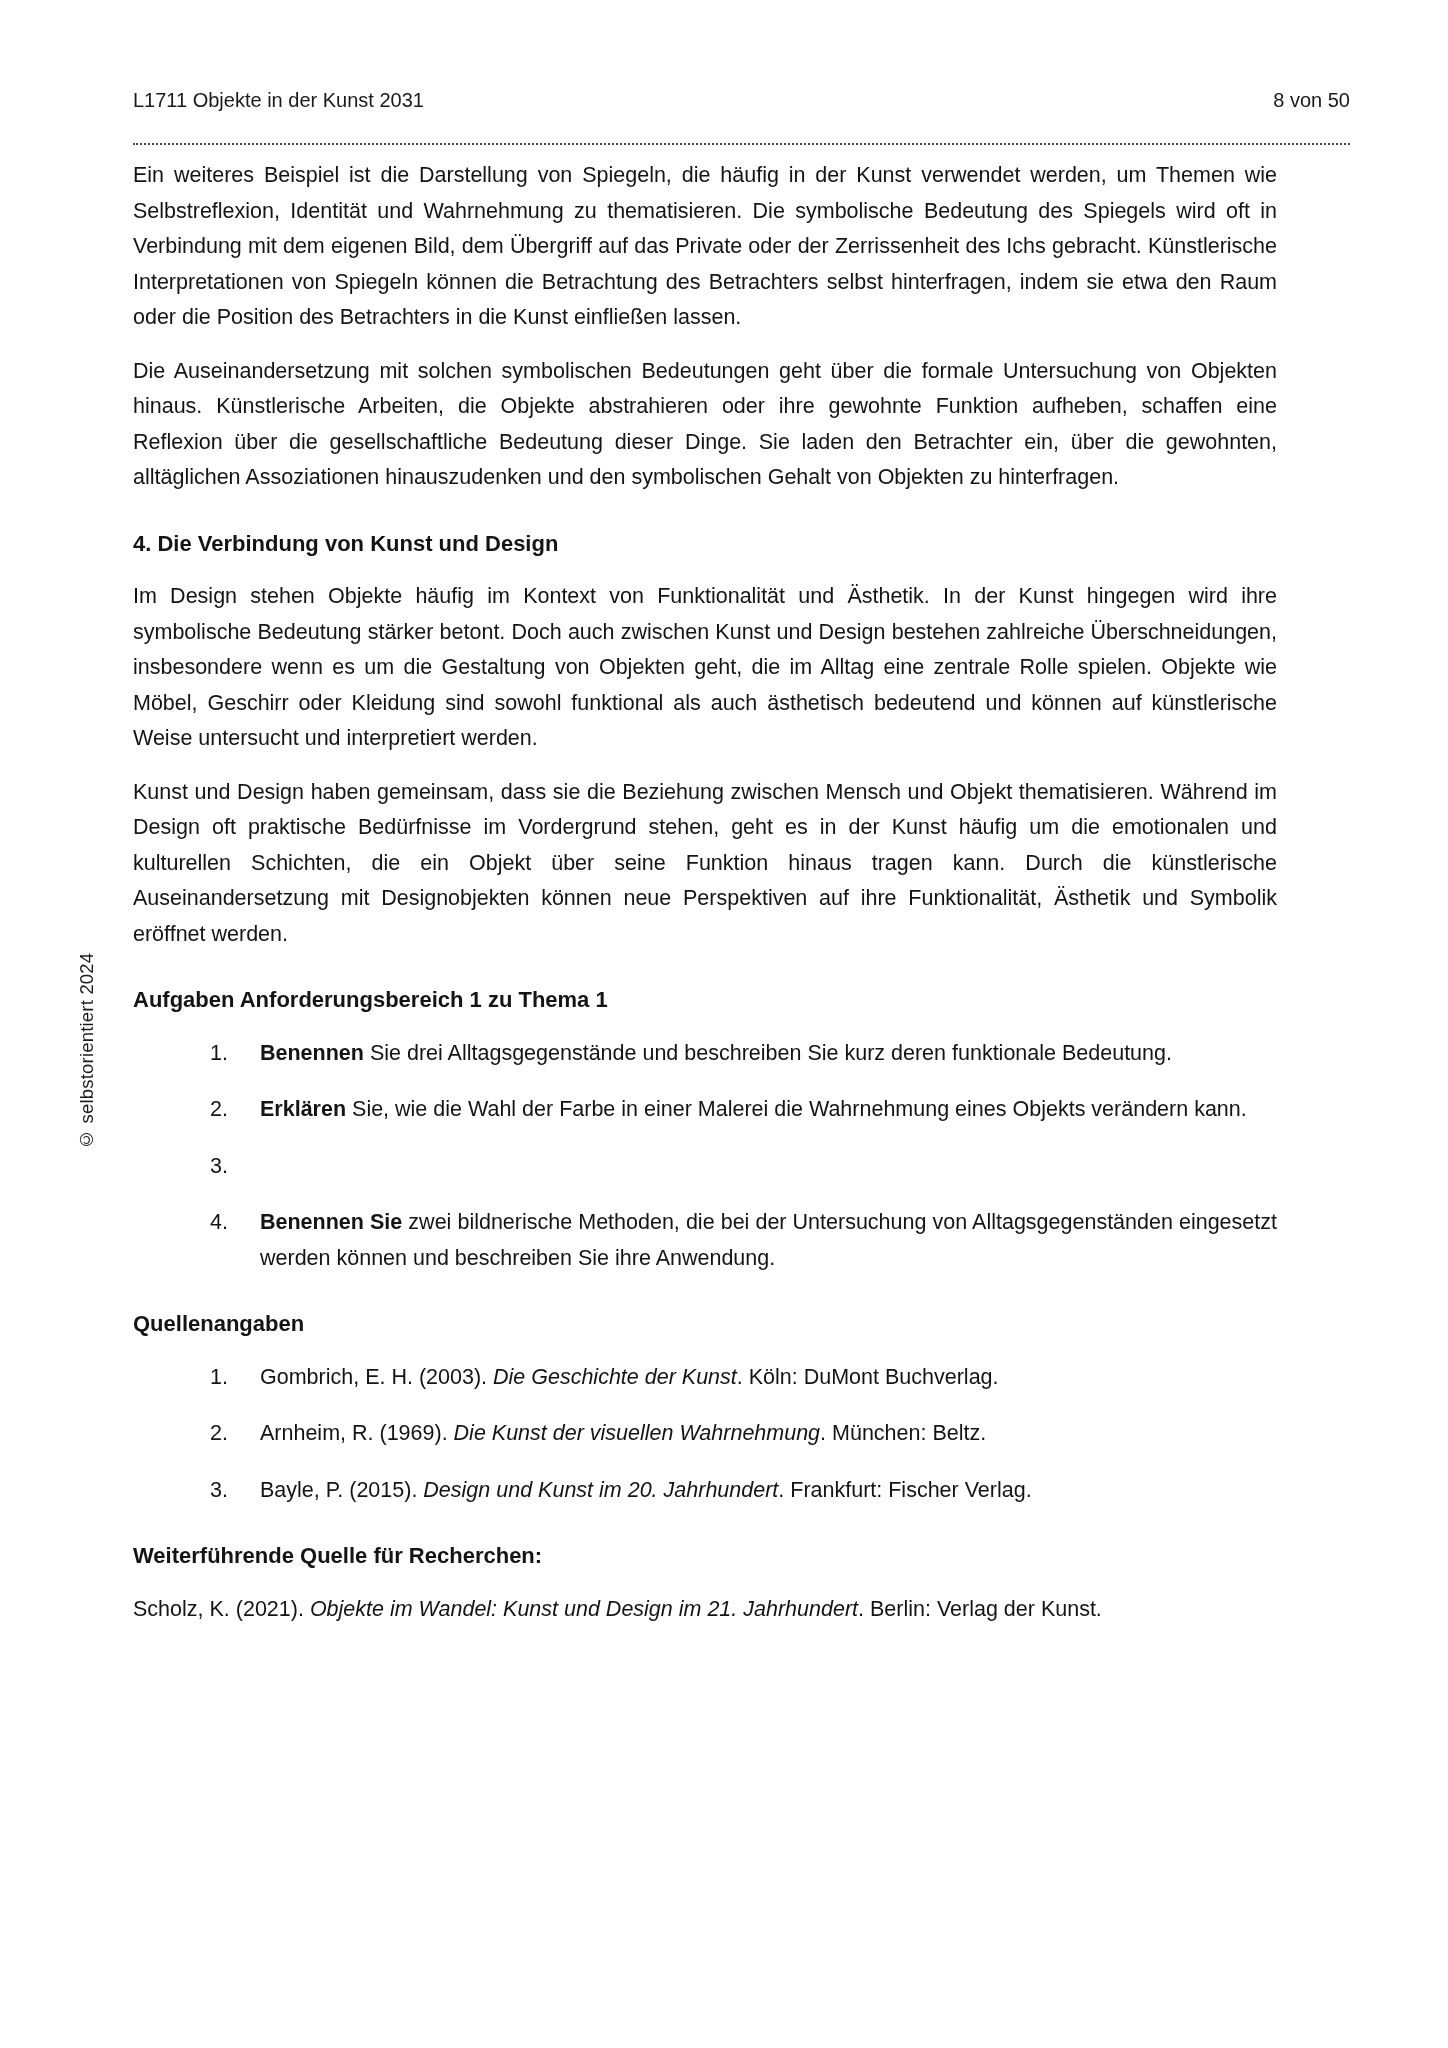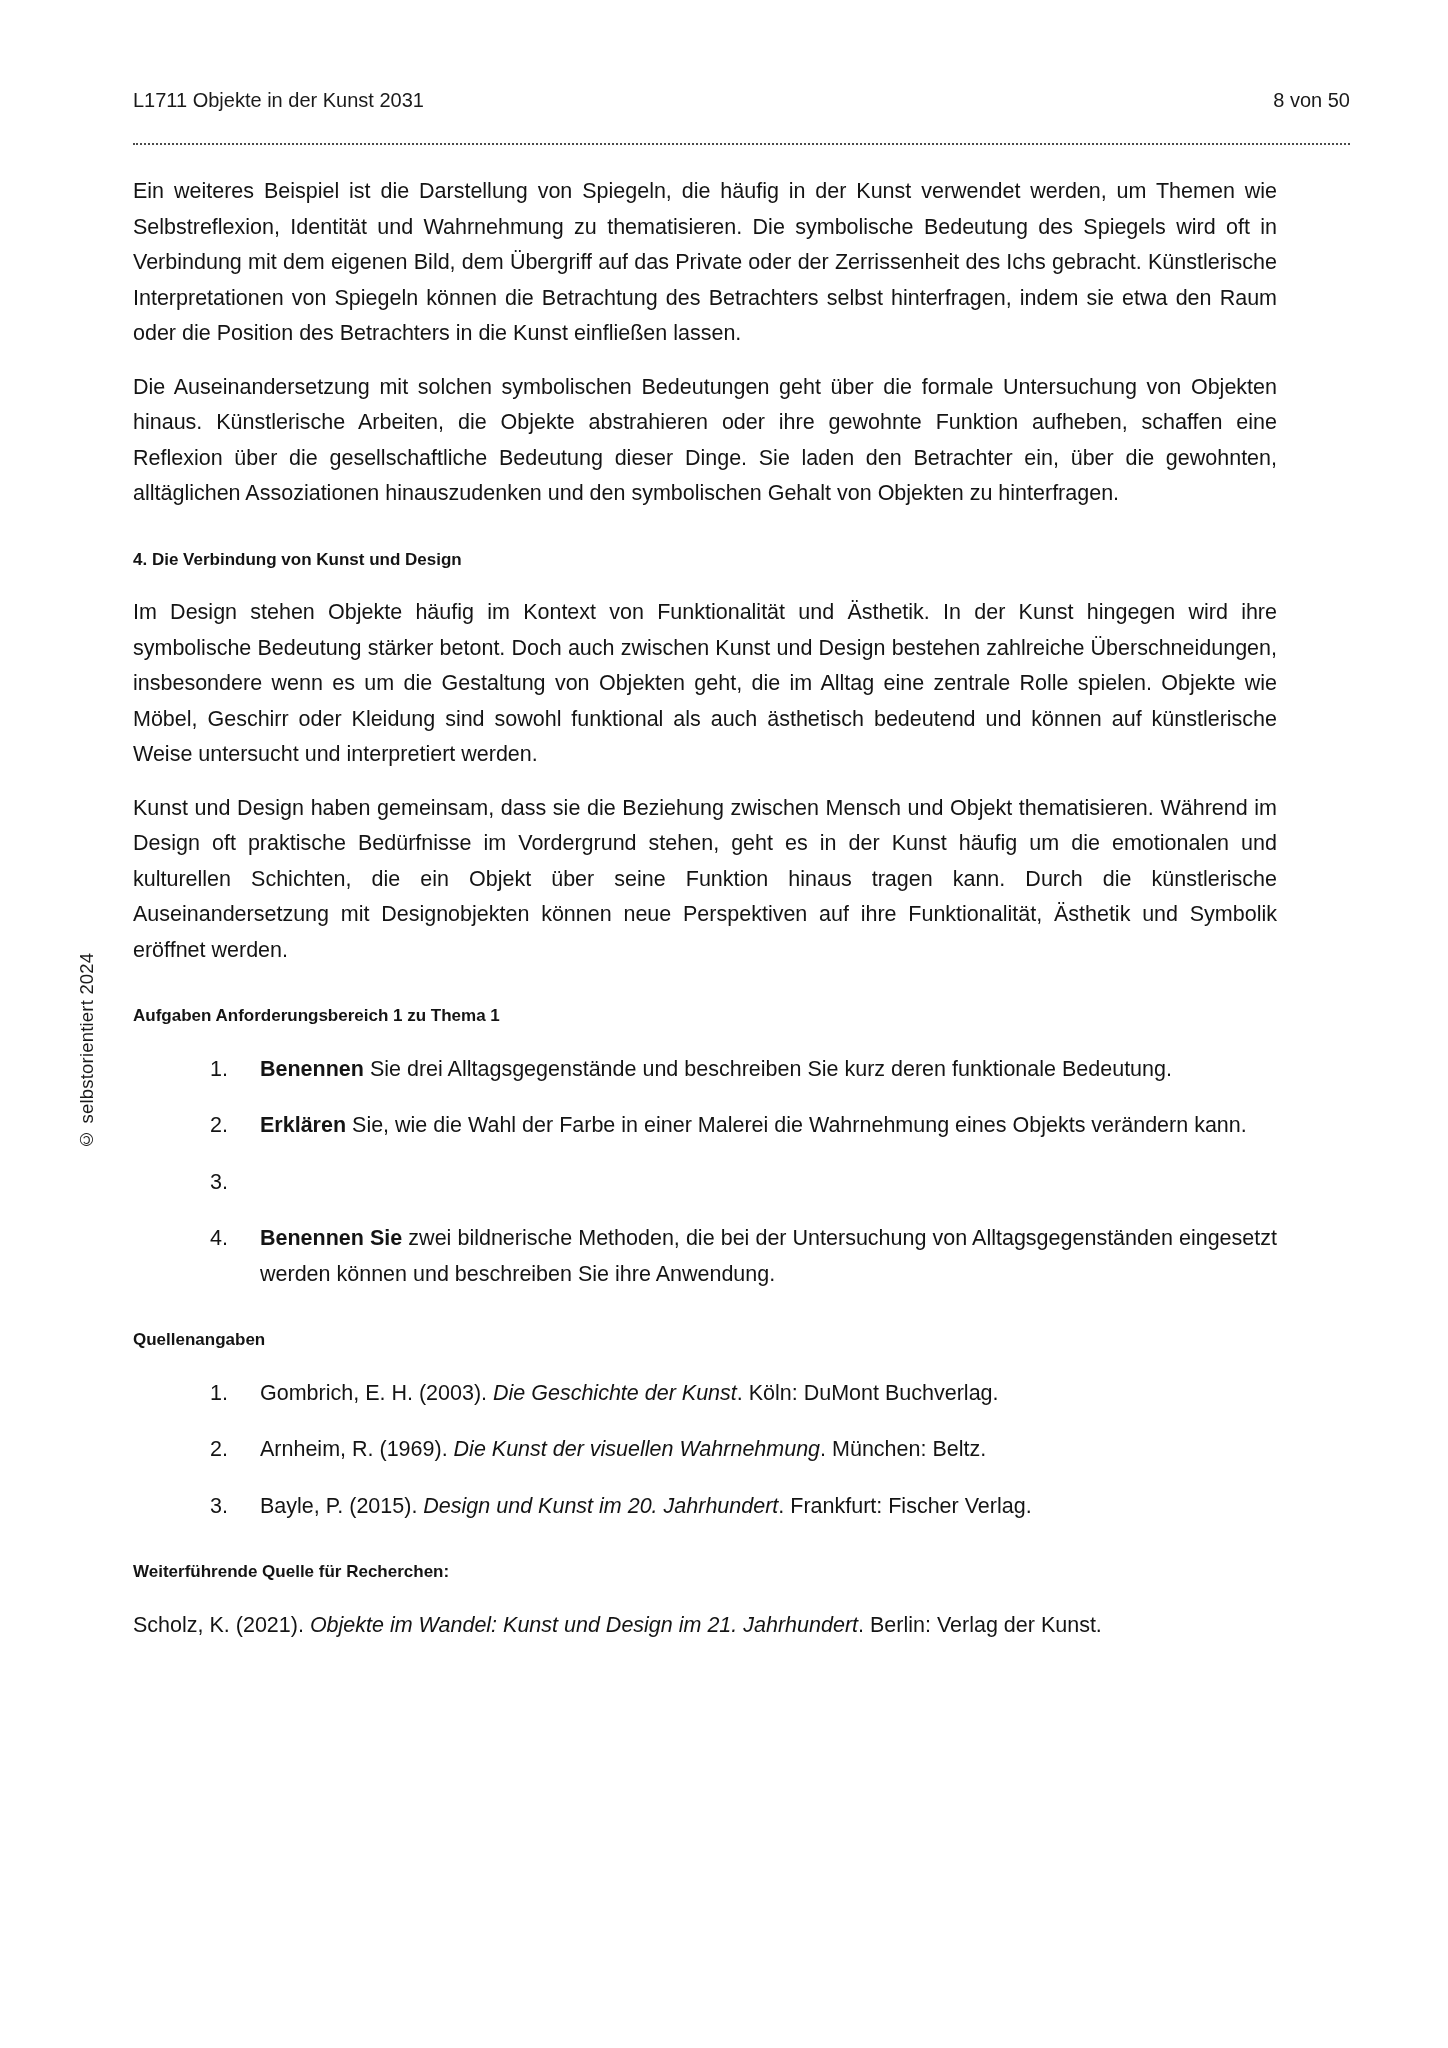--- a/index.html
+++ b/index.html
@@ -46,25 +46,25 @@
   }
   .content {
     position: absolute;
     left: 133px;
     top: 158px;
     width: 1144px;
     font-size: 21.5px;
     line-height: 35.5px;
   }
   .content p.body {
-    margin: 16px 0 18px 0;
+    margin: 0 0 18px 0;
     text-align: justify;
   }
   .content h3 {
-    font-size: 17px;
+    font-size: 22px;
     line-height: 35.5px;
     font-weight: 700;
     margin: 30px 0 18px 0;
   }
   .list { margin: 0 0 12px 0; }
   .li {
     display: flex;
     margin: 0 0 21px 0;
     padding-left: 77px;
   }

